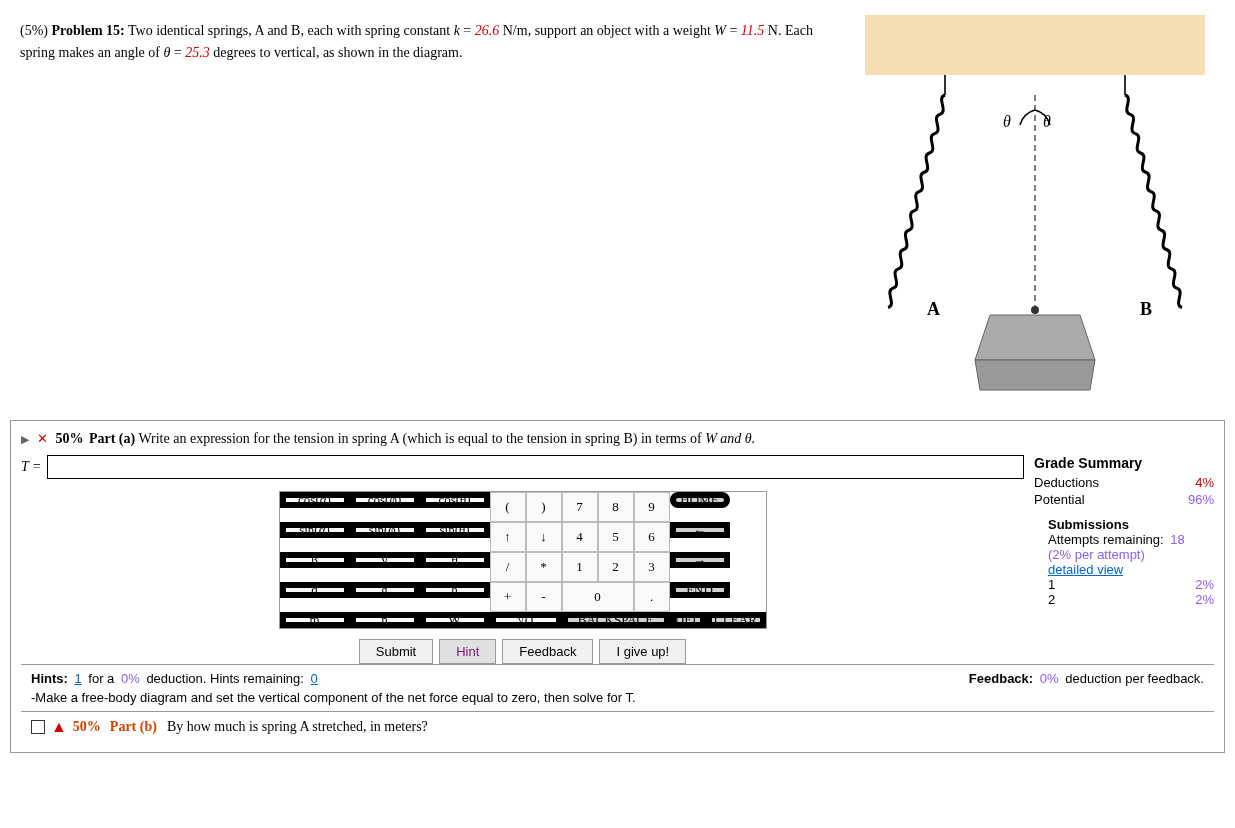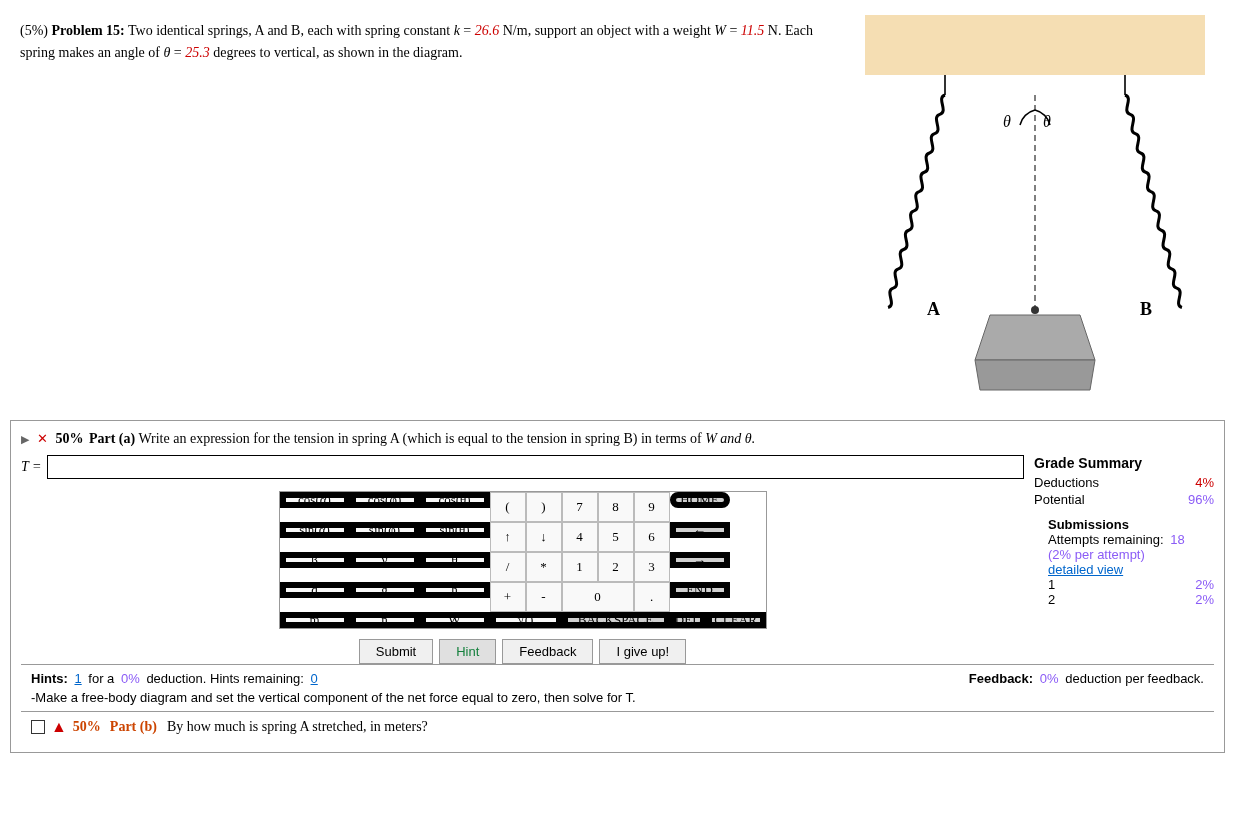--- a/index.html
+++ b/index.html
@@ -161,21 +161,21 @@
       padding: 4px 16px;
       border: 1px solid #999;
       background: #f0f0f0;
       cursor: pointer;
       font-size: 13px;
       font-family: Arial, sans-serif;
     }
 
     .btn-disabled {
       background: #e0e0e0;
-      color: #15803d;
+      color: #701a75;
       cursor: default;
     }
 
     .grade-summary {
       width: 180px;
       flex-shrink: 0;
       font-size: 13px;
       font-family: Arial, sans-serif;
     }
 

